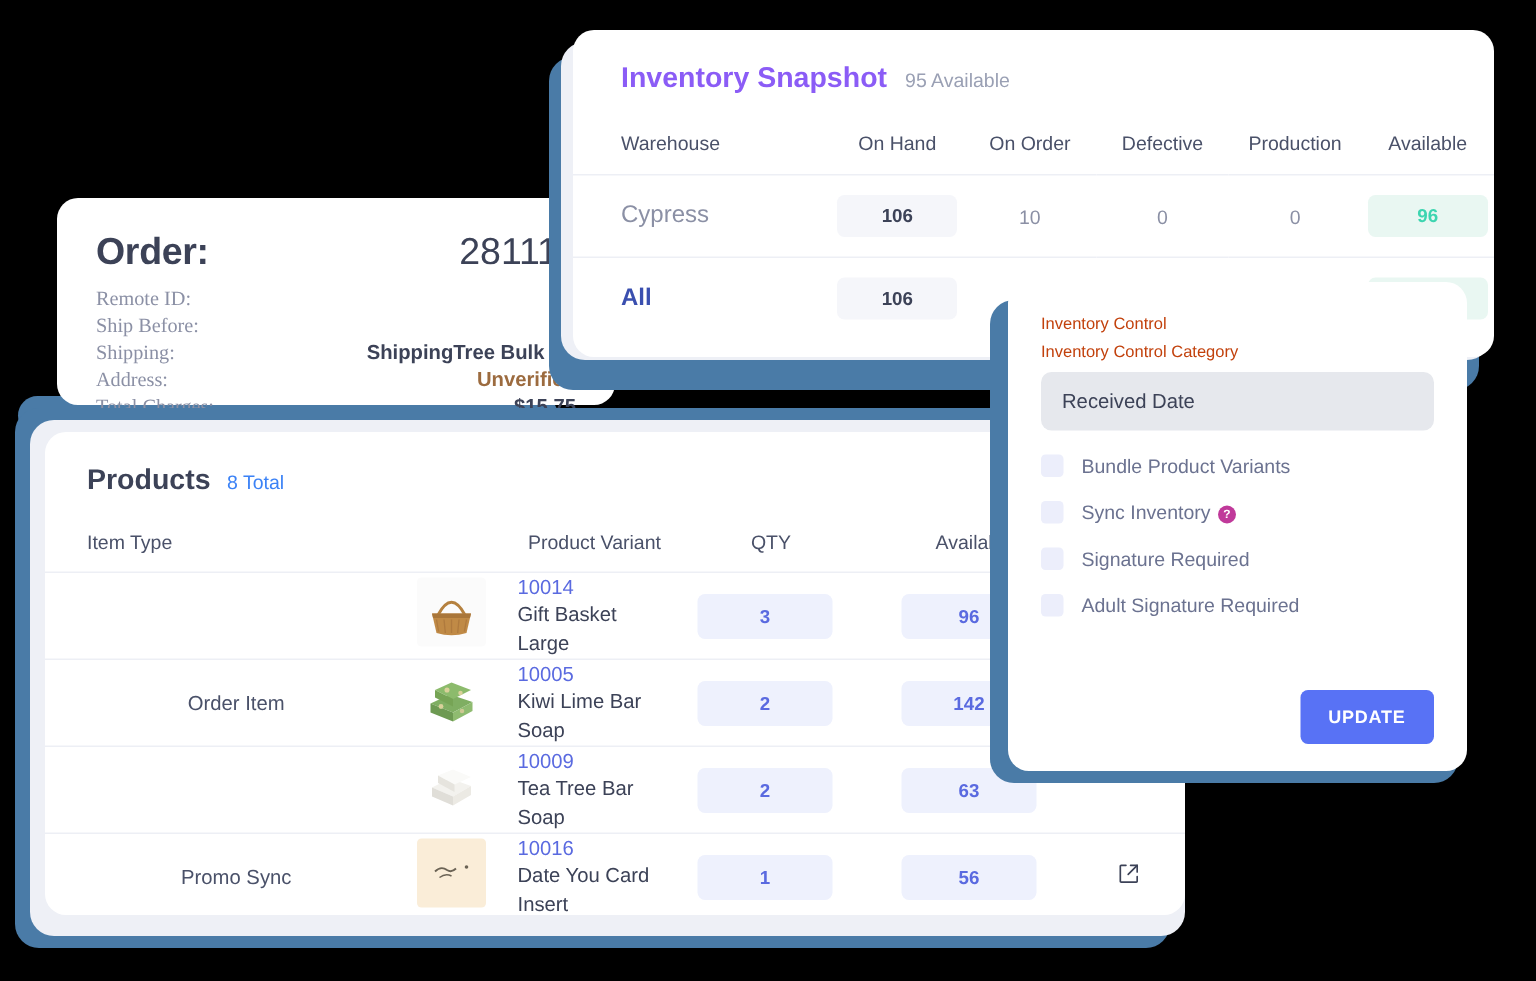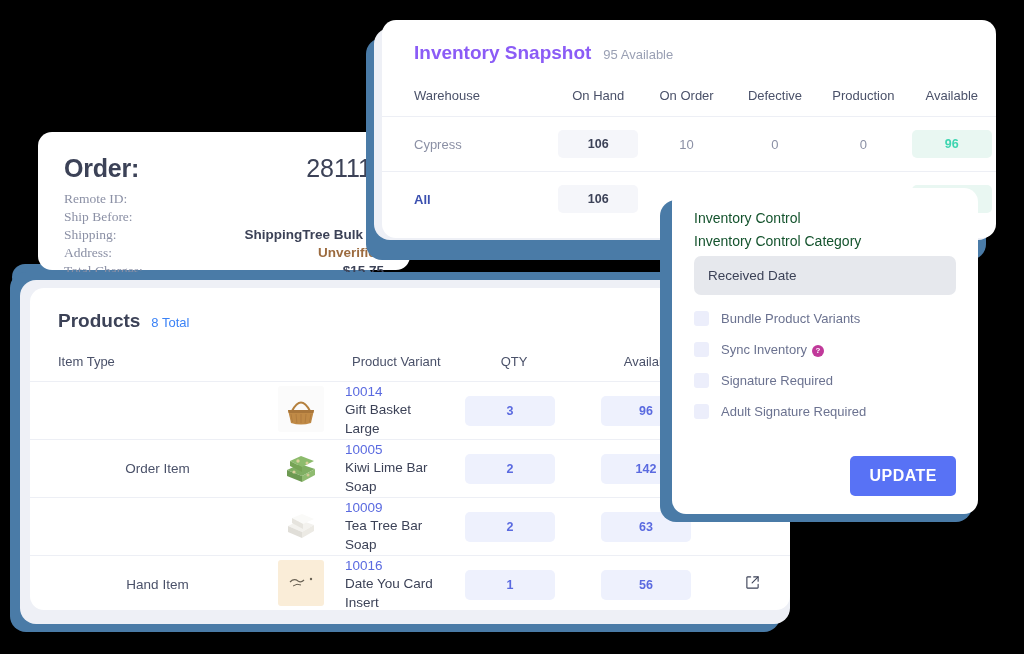--- a/index.html
+++ b/index.html
@@ -122,42 +122,42 @@
   table.invgrid { width: 100%; border-collapse: collapse; table-layout: fixed; }
   table.invgrid th {
     font-size: 13px; font-weight: 400; color: #4a5169;
     padding: 24px 0 13px 0; text-align: center;
   }
   table.invgrid td {
     border-top: 1px solid #edeff5; text-align: center;
     padding: 13px 0; font-size: 13px;
   }
   .inv-col-wh { width: 140px; text-align: left !important; padding-left: 32px !important; }
-  .wh-name { color: #8b90a5; font-size: 13px; }
+  .wh-name { color: #8b90a5; font-size: 16px; }
   .row-total .wh-name { color: #3a4faf; font-weight: 700; }
   .inv-num { color: #8b90a5; }
   .row-total .inv-num { color: #2e3b6e; font-weight: 700; }
   .chip-grey {
     display: inline-block; min-width: 48px; background: #f5f6fa;
     color: #3c4257; font-size: 12.5px; font-weight: 700;
     padding: 7px 16px; border-radius: 5px;
   }
   .chip-green {
     display: inline-block; min-width: 48px; background: #e9f7f2;
     color: #3dd5b0; font-size: 12.5px; font-weight: 700;
     padding: 7px 16px; border-radius: 5px;
   }
 
   
   #control-card {
     left: 672px; top: 188px; width: 306px; height: 326px;
   }
   .ctl-inner { padding: 16px 22px 0 22px; }
   .ctl-label {
-    font-size: 14px; color: #14532d; margin: 6px 0 7px 0;
+    font-size: 11px; color: #c2410c; margin: 6px 0 7px 0;
   }
   .ctl-field {
     background: #e6e8ed; border-radius: 7px;
     font-size: 13.5px; color: #3c4257;
     padding: 12px 14px; margin-bottom: 10px;
   }
   .ctl-checks { margin-top: 16px; }
   .ctl-check {
     display: flex; align-items: center; gap: 12px; margin-bottom: 16px;
   }
@@ -168,21 +168,21 @@
   .ctl-check-label { font-size: 13px; color: #6b7290; }
   .help-badge {
     display: inline-block; width: 12px; height: 12px; border-radius: 50%;
     background: #c0399a; color: #ffffff; font-size: 8px; font-weight: 700;
     text-align: center; line-height: 12px; margin-left: 5px;
     vertical-align: 1px;
   }
   .btn-update {
     position: absolute; right: 22px; bottom: 18px;
     background: #5872f5; color: #ffffff;
-    font-size: 16px; font-weight: 700; letter-spacing: 0.5px;
+    font-size: 12px; font-weight: 700; letter-spacing: 0.5px;
     border: none; border-radius: 5px;
     padding: 11px 19px; cursor: pointer;
   }
 </style>
 </head>
 <body>
 
 <div class="stage">
 
   <div class="shadow-plate" style="left:12px; top:264px; width:360px; height:26px;"></div>
@@ -315,21 +315,21 @@
           <td>
             <span class="chip">2</span>
           </td>
           <td>
             <span class="chip">63</span>
           </td>
           <td></td>
         </tr>
 
         <tr style="height:56px;">
-          <td class="itemtype-cell">Hand Item</td>
+          <td class="itemtype-cell">Promo Sync</td>
           <td>
             <span class="thumb" style="background:#faedd8;">
               <svg width="46" height="46" viewBox="0 0 46 46" aria-hidden="true">
                 <path d="M12 22 q4 -4 8 -1 q3 2 6 -1" fill="none" stroke="#6b6355" stroke-width="1.2"></path>
                 <path d="M15 26 q4 -3 8 -1" fill="none" stroke="#6b6355" stroke-width="1"></path>
                 <circle cx="33" cy="19" r="1.2" fill="#6b6355"></circle>
               </svg>
             </span>
           </td>
           <td>

